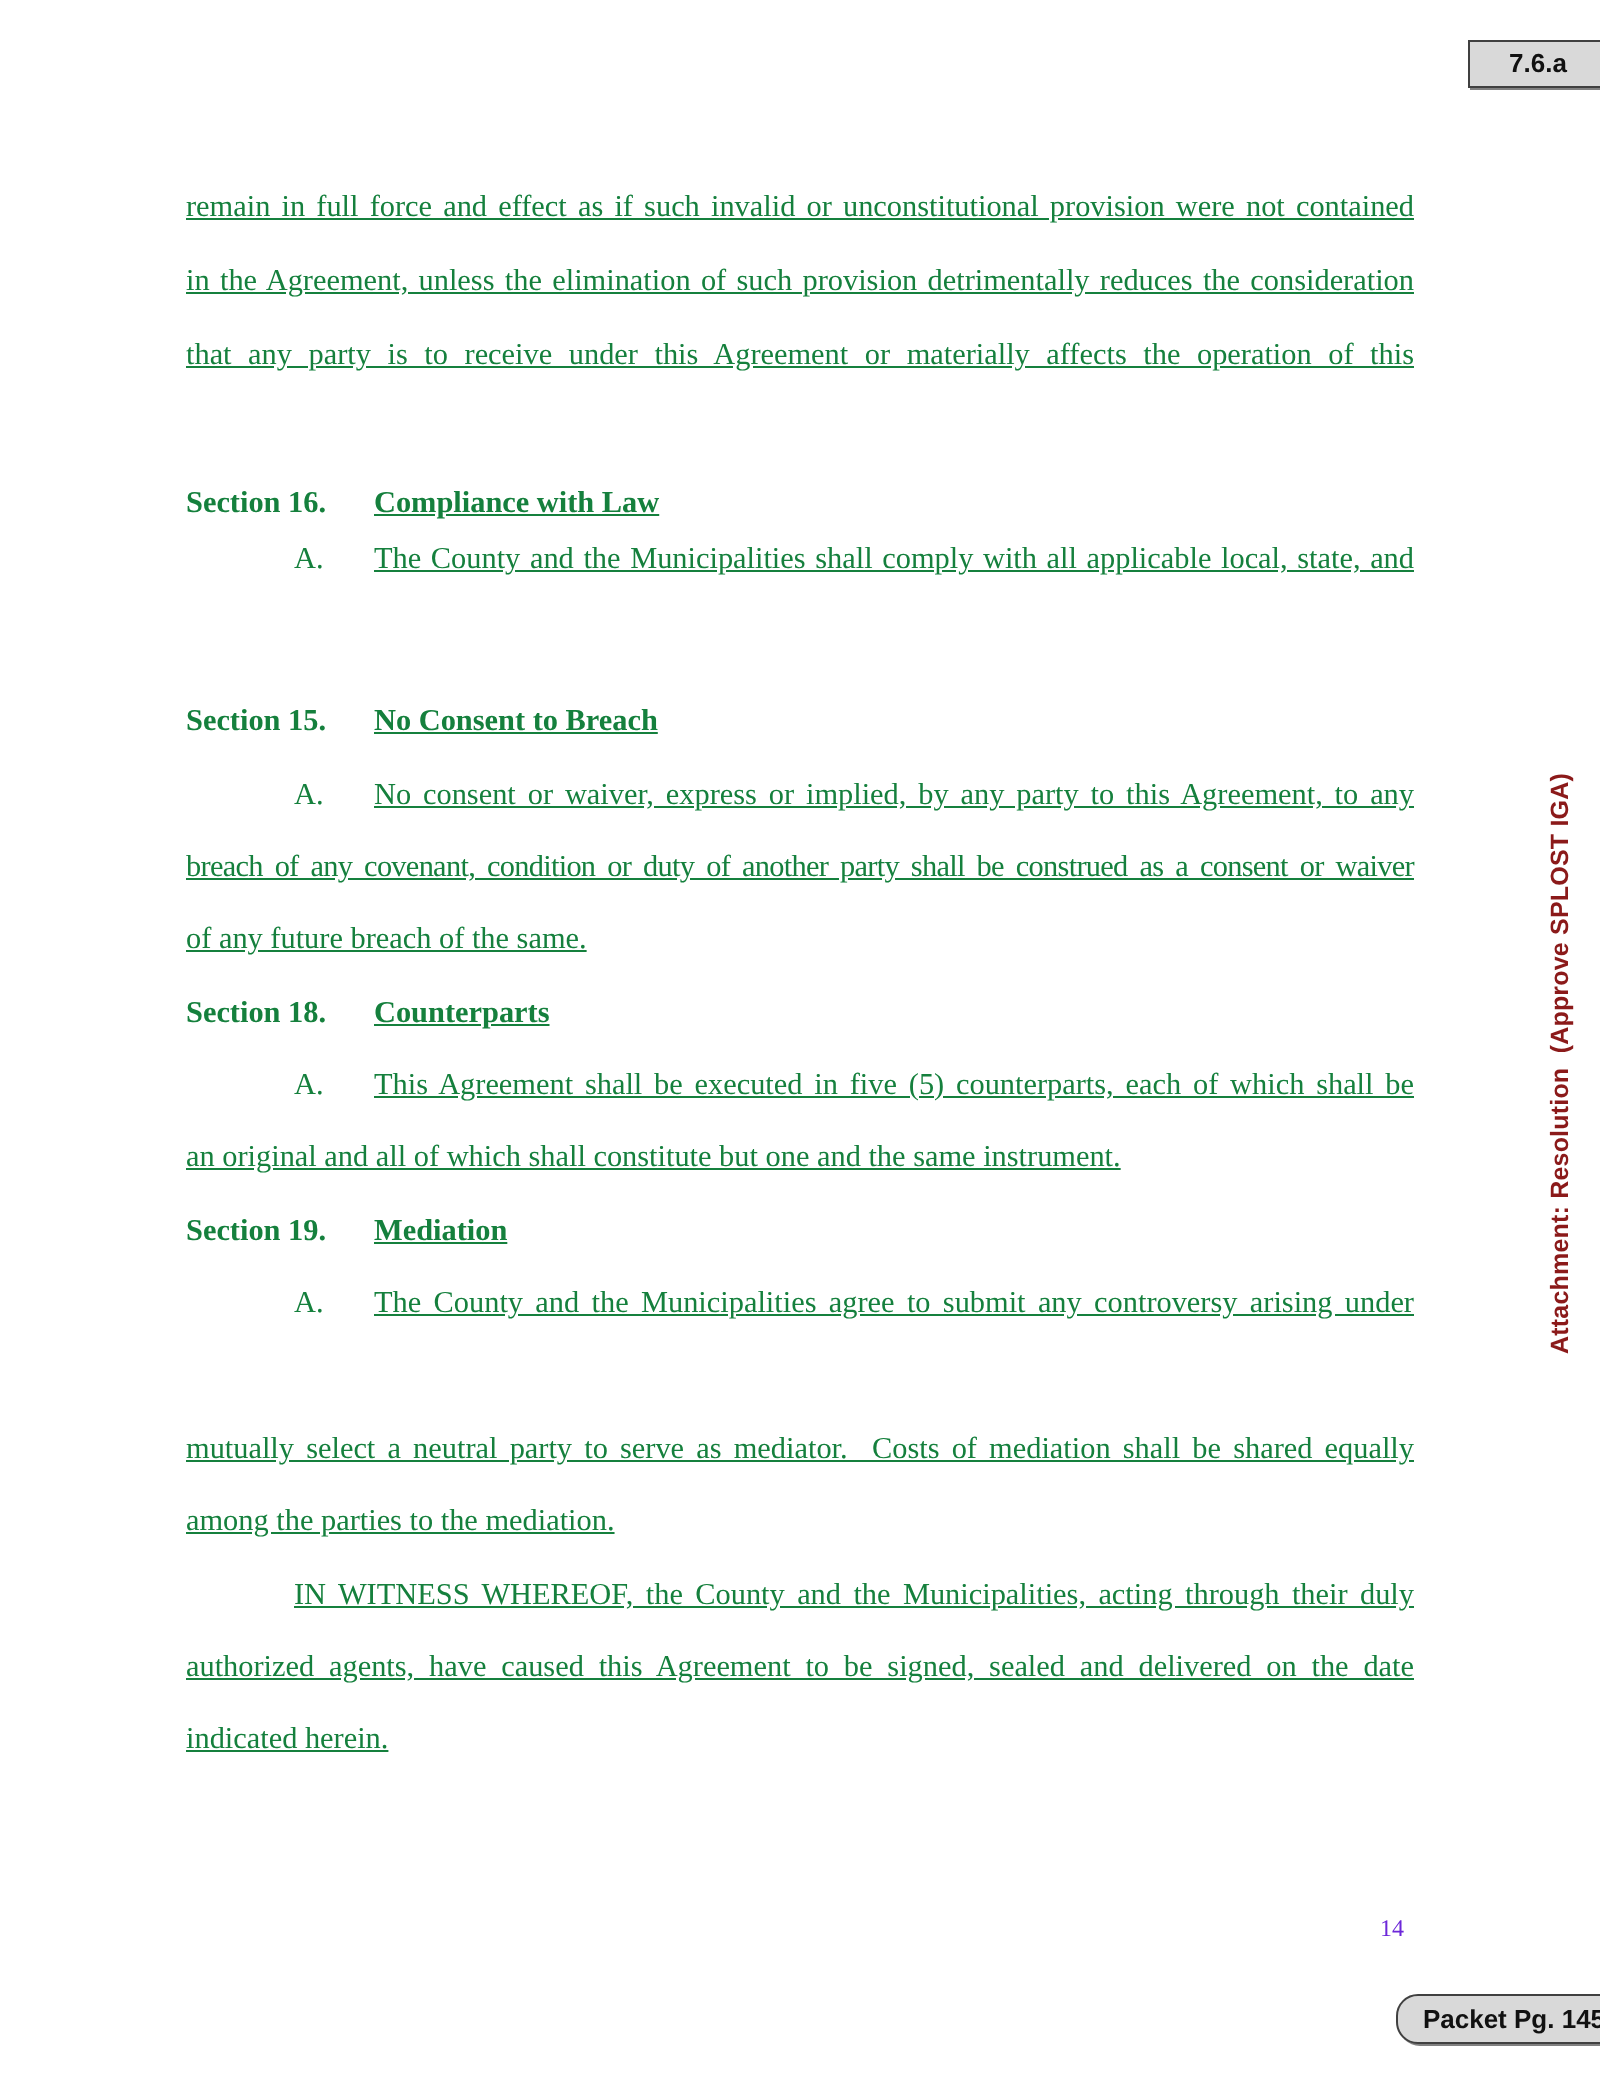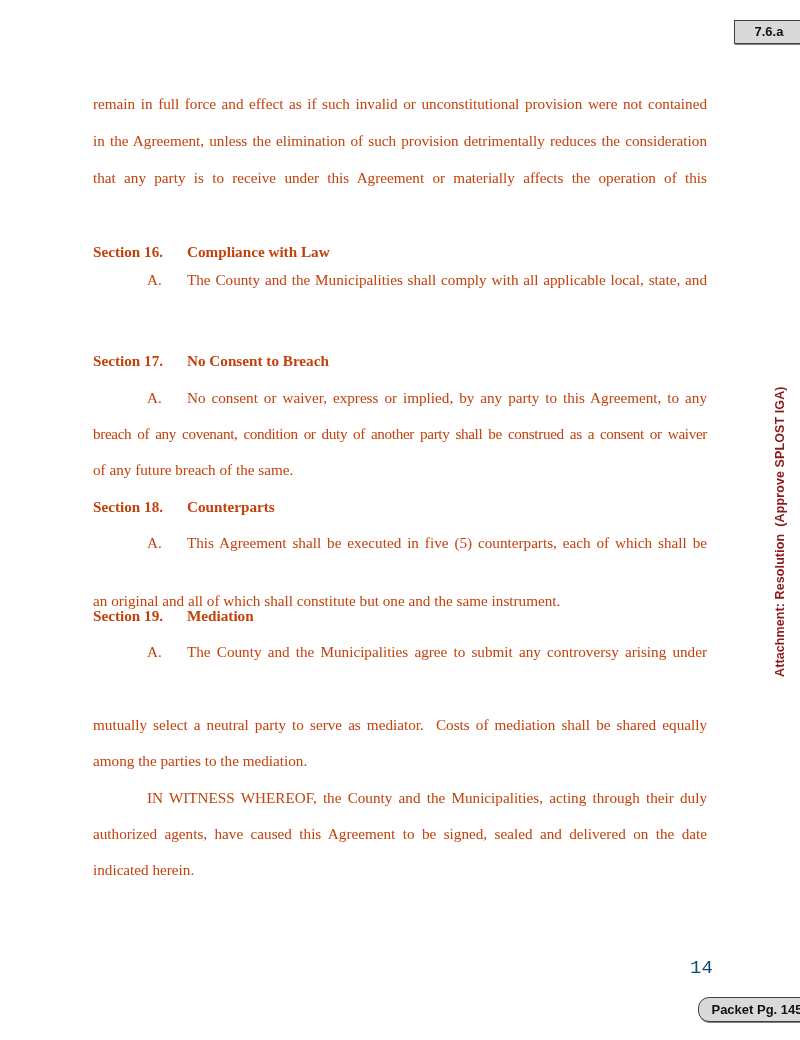--- a/index.html
+++ b/index.html
@@ -14,31 +14,31 @@
   .tag-top { left: 694px; top: 20px; width: 68px; height: 22px; line-height: 22px; margin-left: 40px; }
   .tag-bottom { left: 698px; top: 997px; width: 116px; height: 23px; line-height: 23px; border-radius: 11px; }
   .side-label {
     position: absolute; left: 773px; top: 677px;
     transform: rotate(-90deg); transform-origin: 0 0;
     white-space: pre; font-family: "Liberation Sans", sans-serif; font-weight: bold;
     font-size: 12.5px; color: #8b1a1a; letter-spacing: 0.1px;
   }
   .line {
     position: absolute; left: 93px; width: 614px;
-    font-family: "Liberation Serif", serif; font-size: 15.2px; color: #c2410c;
-    white-space: nowrap; height: 20px; line-height: 20px;
+    font-family: "Liberation Serif", serif; font-size: 15.2px; color: #15803d;
+    white-space: nowrap; height: 20px; line-height: 20px; text-decoration: underline;
   }
   .justify { text-align: justify; text-align-last: justify; }
   .bold { font-weight: bold; }
   .sec-num { display: inline-block; width: 94px; }
   .item-letter { display: inline-block; width: 40px; }
   .indent { padding-left: 54px; width: 560px; }
   .pagenum {
-    position: absolute; left: 690px; top: 957px; font-family: Liberation Mono, monospace;
-    font-size: 19px; color: #0c4a6e;
+    position: absolute; left: 690px; top: 957px; font-family: Liberation Serif, serif;
+    font-size: 12px; color: #6d28d9;
   }
 </style>
 </head>
 <body>
 
 <div class="page">
 
   <div class="tag-box tag-top">7.6.a</div>
 
   <div class="side-label">Attachment: Resolution  (Approve SPLOST IGA)</div>
@@ -48,35 +48,35 @@
   <div class="line justify" style="top:168px">that any party is to receive under this Agreement or materially affects the operation of this</div>
 
   <div class="line bold" style="top:242px">
     <span class="sec-num">Section 16.</span><span>Compliance with Law</span>
   </div>
   <div class="line justify indent" style="top:270px">
     <span class="item-letter">A.</span><span>The County and the Municipalities shall comply with all applicable local, state, and</span>
   </div>
 
   <div class="line bold" style="top:351px">
-    <span class="sec-num">Section 17.</span><span>No Consent to Breach</span>
+    <span class="sec-num">Section 15.</span><span>No Consent to Breach</span>
   </div>
   <div class="line justify indent" style="top:388px">
     <span class="item-letter">A.</span><span>No consent or waiver, express or implied, by any party to this Agreement, to any</span>
   </div>
   <div class="line justify" style="top:424px; letter-spacing:-0.35px">breach of any covenant, condition or duty of another party shall be construed as a consent or waiver</div>
   <div class="line" style="top:460px">of any future breach of the same.</div>
 
   <div class="line bold" style="top:497px">
     <span class="sec-num">Section 18.</span><span>Counterparts</span>
   </div>
   <div class="line justify indent" style="top:533px">
     <span class="item-letter">A.</span><span>This Agreement shall be executed in five (5) counterparts, each of which shall be</span>
   </div>
-  <div class="line" style="top:591px">an original and all of which shall constitute but one and the same instrument.</div>
+  <div class="line" style="top:569px">an original and all of which shall constitute but one and the same instrument.</div>
 
   <div class="line bold" style="top:606px">
     <span class="sec-num">Section 19.</span><span>Mediation</span>
   </div>
   <div class="line justify indent" style="top:642px">
     <span class="item-letter">A.</span><span>The County and the Municipalities agree to submit any controversy arising under</span>
   </div>
   <div class="line justify" style="top:715px; white-space:pre">mutually select a neutral party to serve as mediator.  Costs of mediation shall be shared equally</div>
   <div class="line" style="top:751px">among the parties to the mediation.</div>
 

